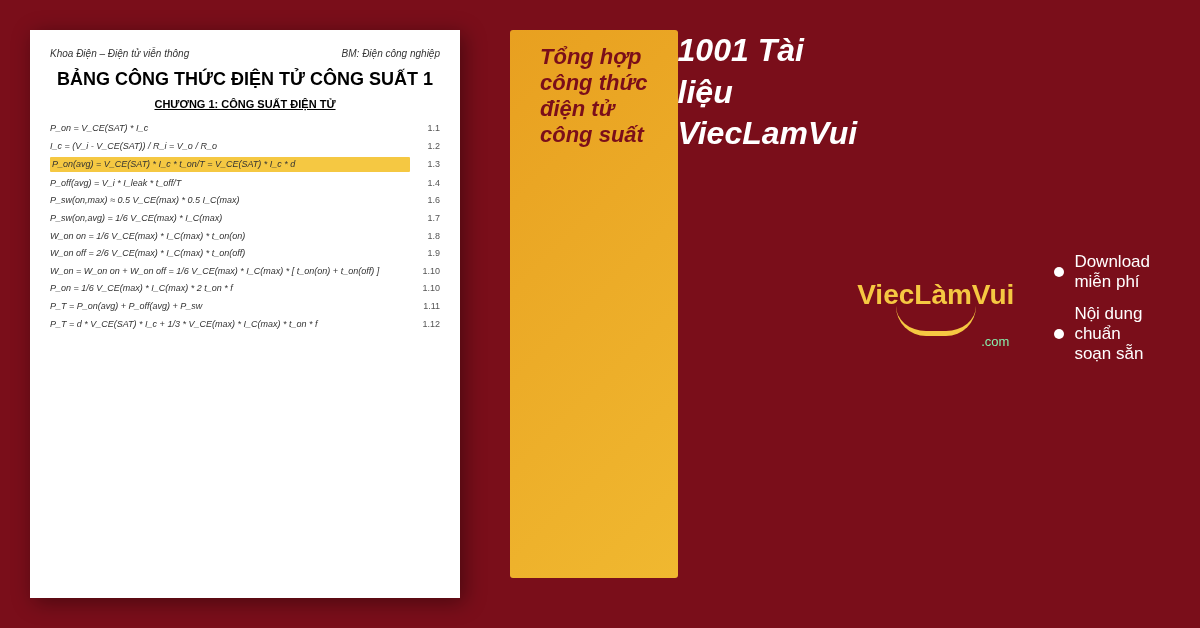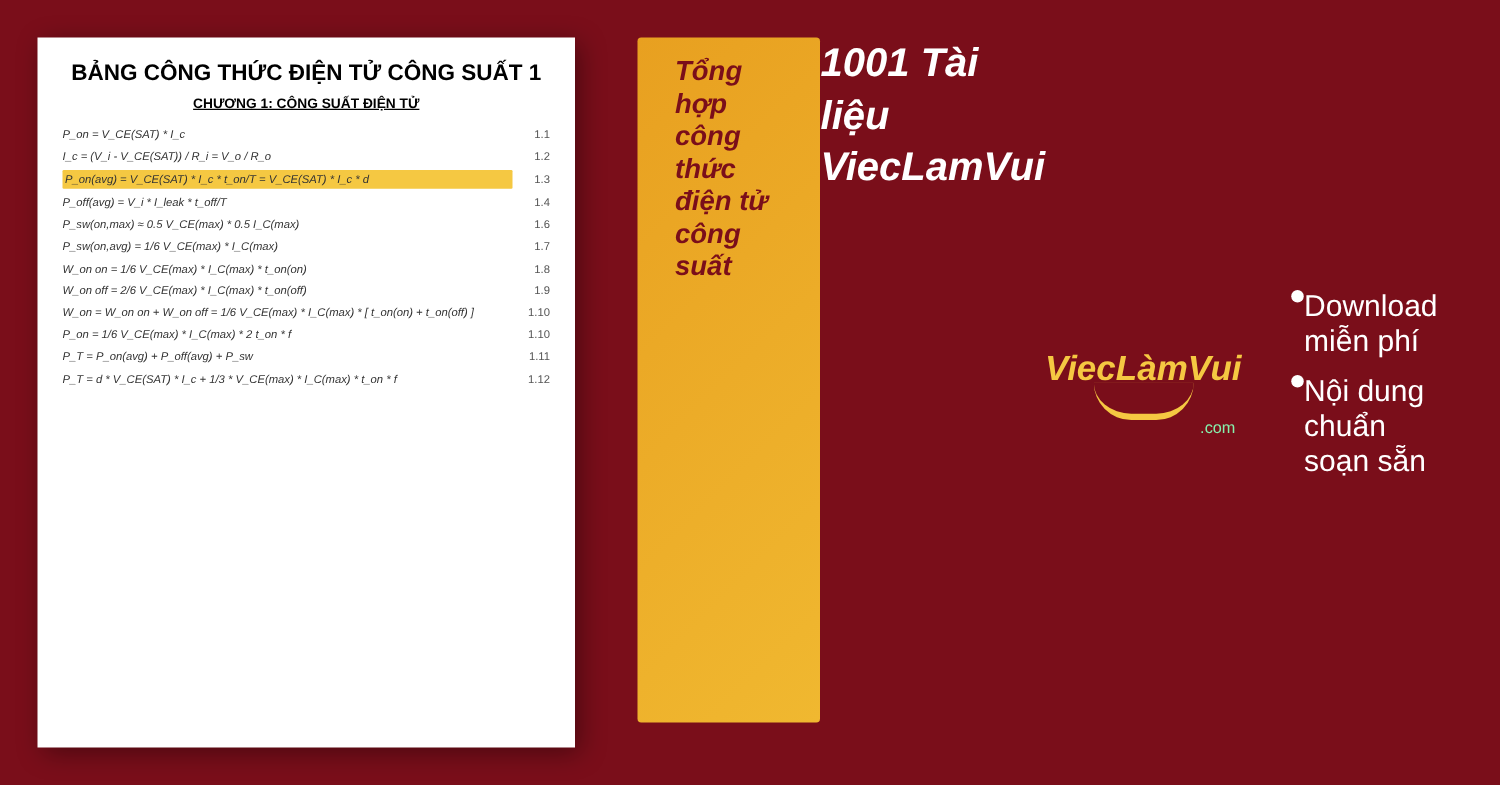--- a/index.html
+++ b/index.html
@@ -126,21 +126,20 @@
 
     .logo-area {
       display: flex;
       flex-direction: column;
       align-items: center;
     }
 
     .logo-text-viec {
       font-size: 28px;
       font-weight: bold;
-      font-style: italic;
       color: #f5c842;
     }
 
     .logo-smile {
       width: 80px;
       height: 30px;
       border-bottom: 5px solid #f5c842;
       border-radius: 0 0 50px 50px;
       margin-top: -5px;
     }
@@ -152,38 +151,44 @@
       align-self: flex-end;
       margin-right: 5px;
     }
 
     .bullet-list {
       list-style: none;
       padding: 0;
     }
 
     .bullet-list li {
-      font-size: 24px;
+      font-size: 17px;
       color: #fff;
       margin-bottom: 12px;
       display: flex;
+      align-items: center;
+      gap: 10px;
     }
 
     .bullet-dot {
       width: 10px;
       height: 10px;
       background: #fff;
       border-radius: 50%;
       min-width: 10px;
     }
   </style>
 </head>
 <body>
 
 <div class="doc-preview">
+  <div class="doc-header">
+    <span>Khoa Điện – Điện tử viễn thông</span>
+    <span>BM: Điện công nghiệp</span>
+  </div>
   <div class="doc-title">BẢNG CÔNG THỨC ĐIỆN TỬ CÔNG SUẤT 1</div>
   <div class="doc-chapter">CHƯƠNG 1: CÔNG SUẤT ĐIỆN TỬ</div>
 
   <div id="formula-container">
       <div class="formula-line">
         <span class="formula-text">P_on = V_CE(SAT) * I_c</span>
         <span class="formula-num">1.1</span>
       </div>
       <div class="formula-line">
         <span class="formula-text">I_c = (V_i - V_CE(SAT)) / R_i = V_o / R_o</span>

